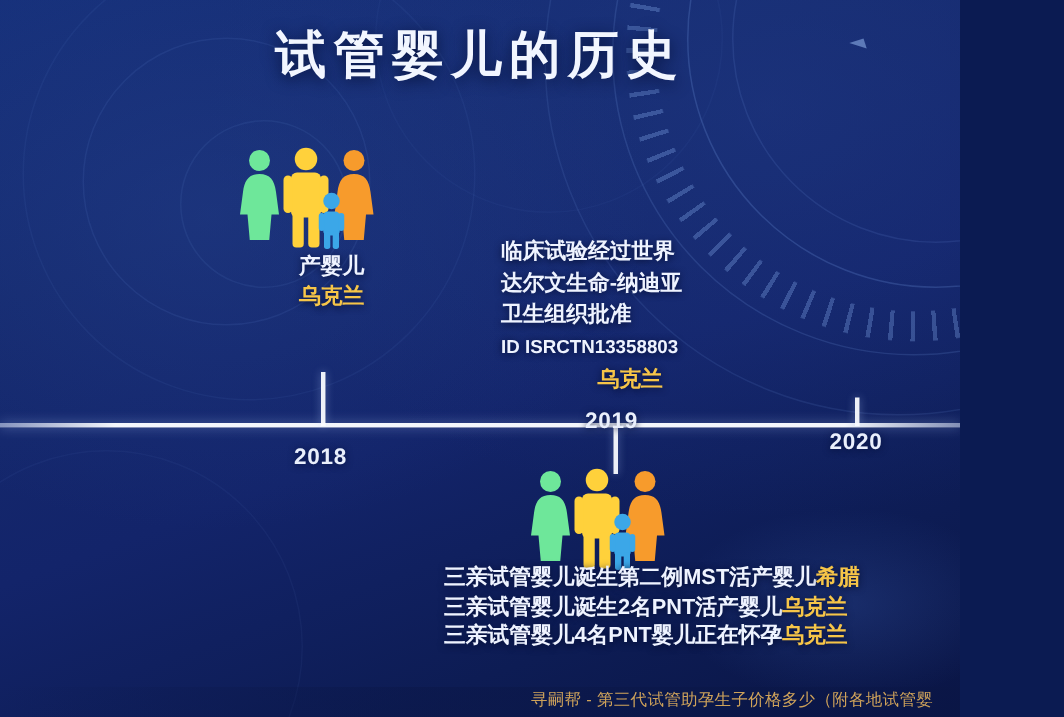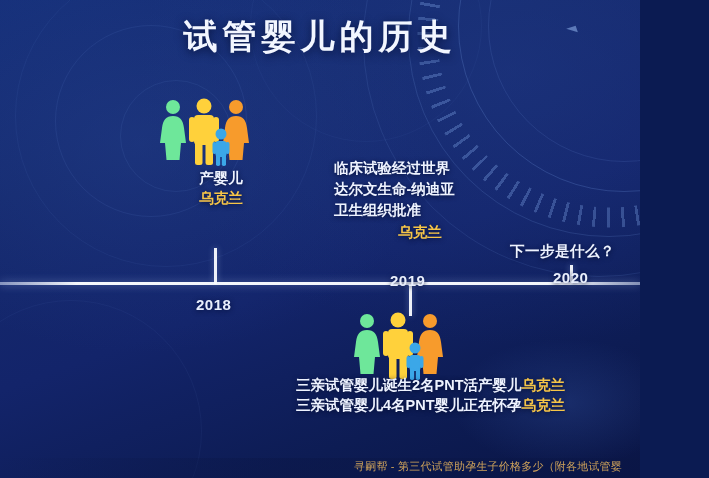--- a/index.html
+++ b/index.html
@@ -109,21 +109,21 @@
   .yearlabel {
     position: absolute;
     color: #e9effc;
     font-size: 15px;
     font-weight: 700;
     letter-spacing: 0.5px;
     text-shadow: 0 1px 5px rgba(5,15,55,0.85);
   }
   .y2018 { left: 196px; top: 296px; }
   .y2019 { left: 390px; top: 256px; margin-top: 16px; }
-  .y2020 { left: 553px; top: 269px; }
+  .y2020 { left: 553px; top: 286px; }
 
   
   .people { position: absolute; }
   .people svg { display: block; }
 
   
   .txt {
     position: absolute;
     color: #eef3ff;
     text-shadow: 0 1px 5px rgba(4,12,48,0.9);
@@ -288,26 +288,29 @@
 
   <div class="txt block-left">
     <div>产婴儿</div>
     <div class="gold">乌克兰</div>
   </div>
 
   <div class="txt block-center">
     <div>临床试验经过世界</div>
     <div>达尔文生命-纳迪亚</div>
     <div>卫生组织批准</div>
+    <div class="idline">ID ISRCTN13358803</div>
     <div class="gold ua">乌克兰</div>
   </div>
 
-  <div class="txt next-step">下一步是什么？</div>
 
   <div class="txt block-bottom">
+    <div>
+      <span>三亲试管婴儿诞生第二例MST活产婴儿</span><span class="gold">希腊</span>
+    </div>
     <div>
       <span>三亲试管婴儿诞生2名PNT活产婴儿</span><span class="gold">乌克兰</span>
     </div>
     <div>
       <span>三亲试管婴儿4名PNT婴儿正在怀孕</span><span class="gold">乌克兰</span>
     </div>
   </div>
 
   <div class="watermark-bar"></div>
   <div class="watermark">寻嗣帮 - 第三代试管助孕生子价格多少（附各地试管婴</div>

